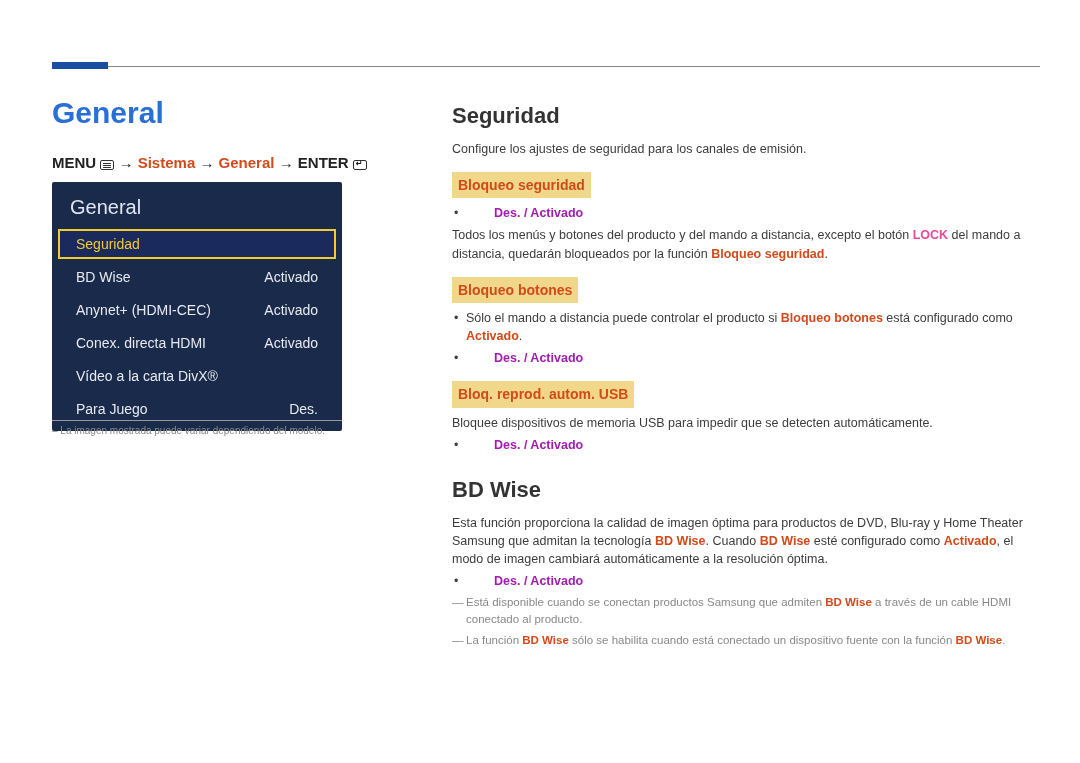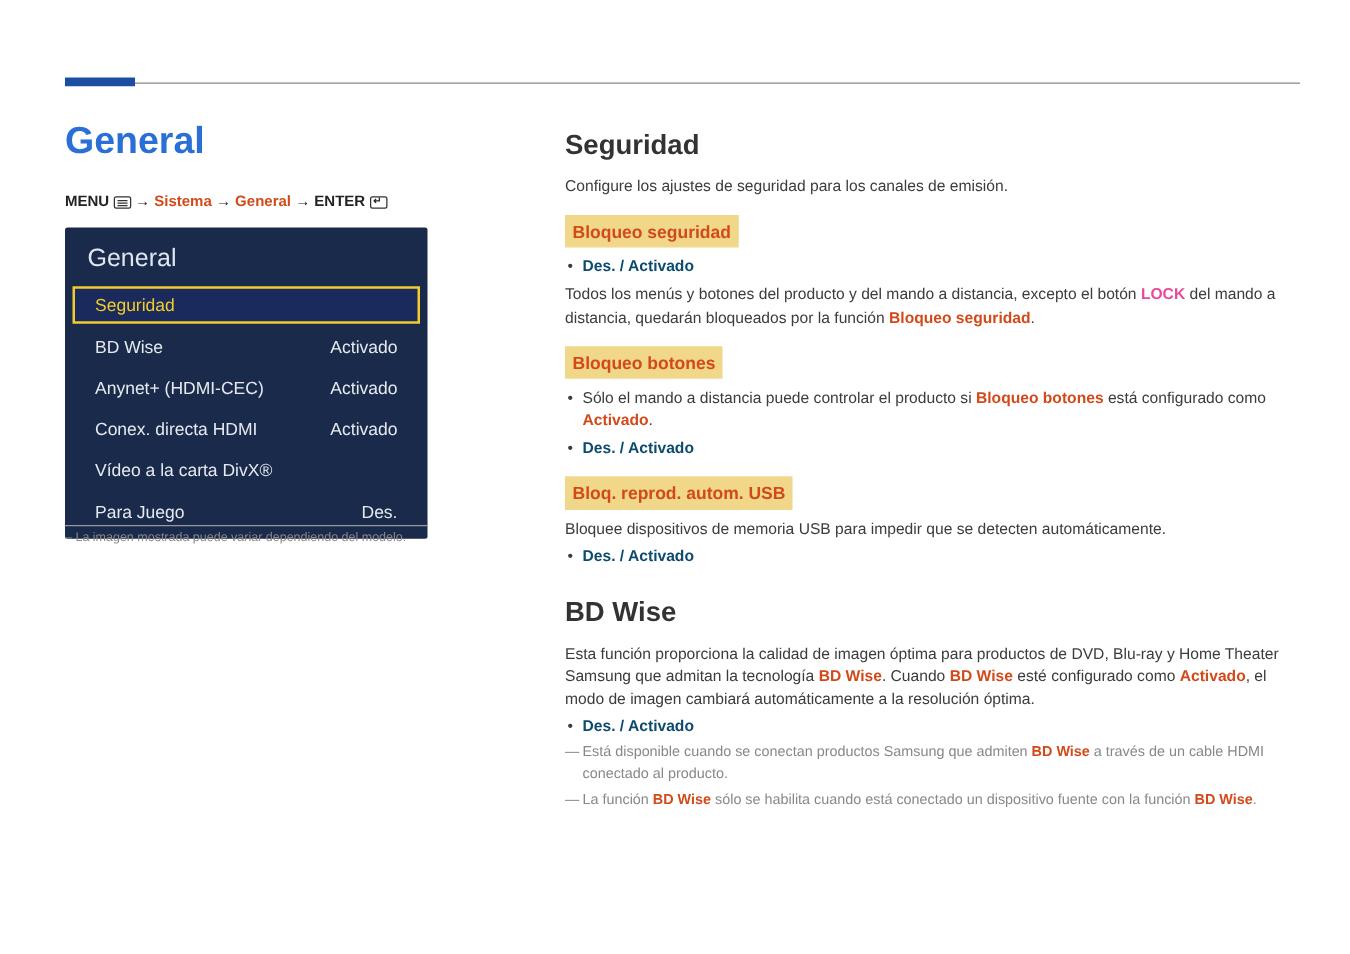--- a/index.html
+++ b/index.html
@@ -32,21 +32,21 @@
     top: 96px;
     left: 52px;
     font-size: 30px;
     font-weight: 600;
     color: #2a6fd6;
   }
   .breadcrumb {
     position: absolute;
     top: 154px;
     left: 52px;
-    font-size: 12px;
+    font-size: 15px;
     font-weight: 700;
     color: #222;
   }
   .breadcrumb .hl { color: #d24a1a; font-weight: 700; }
   .breadcrumb .icon {
     display: inline-block;
     vertical-align: -2px;
     width: 14px; height: 10px;
     border: 1px solid #333;
     border-radius: 2px;
@@ -132,21 +132,21 @@
     padding: 3px 6px;
     margin: 10px 0 6px 0;
   }
   .content p { margin-bottom: 4px; }
   .content .bullet { padding-left: 14px; position: relative; }
   .content .bullet::before {
     content: "•";
     position: absolute;
     left: 2px;
   }
-  .content .opt { color: #0c4a6e; font-weight: 700; }
+  .content .opt { color: #a21caf; font-weight: 700; margin-left: 28px; }
   .content .kw { color: #d24a1a; font-weight: 700; }
   .content .bold { font-weight: 700; color: #ec4899; }
   .content .dash-note {
     padding-left: 14px;
     position: relative;
     color: #888;
     font-size: 11.5px;
     margin-top: 2px;
   }
   .content .dash-note::before {

